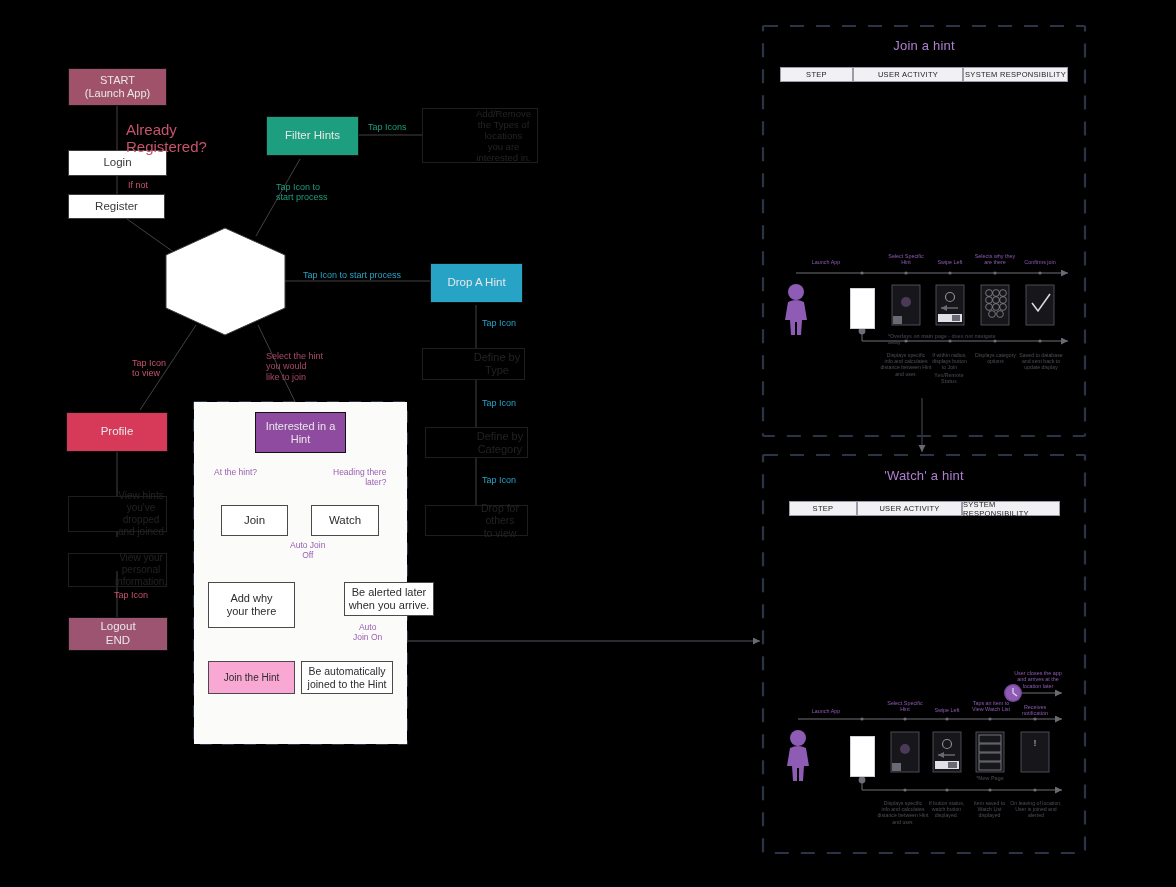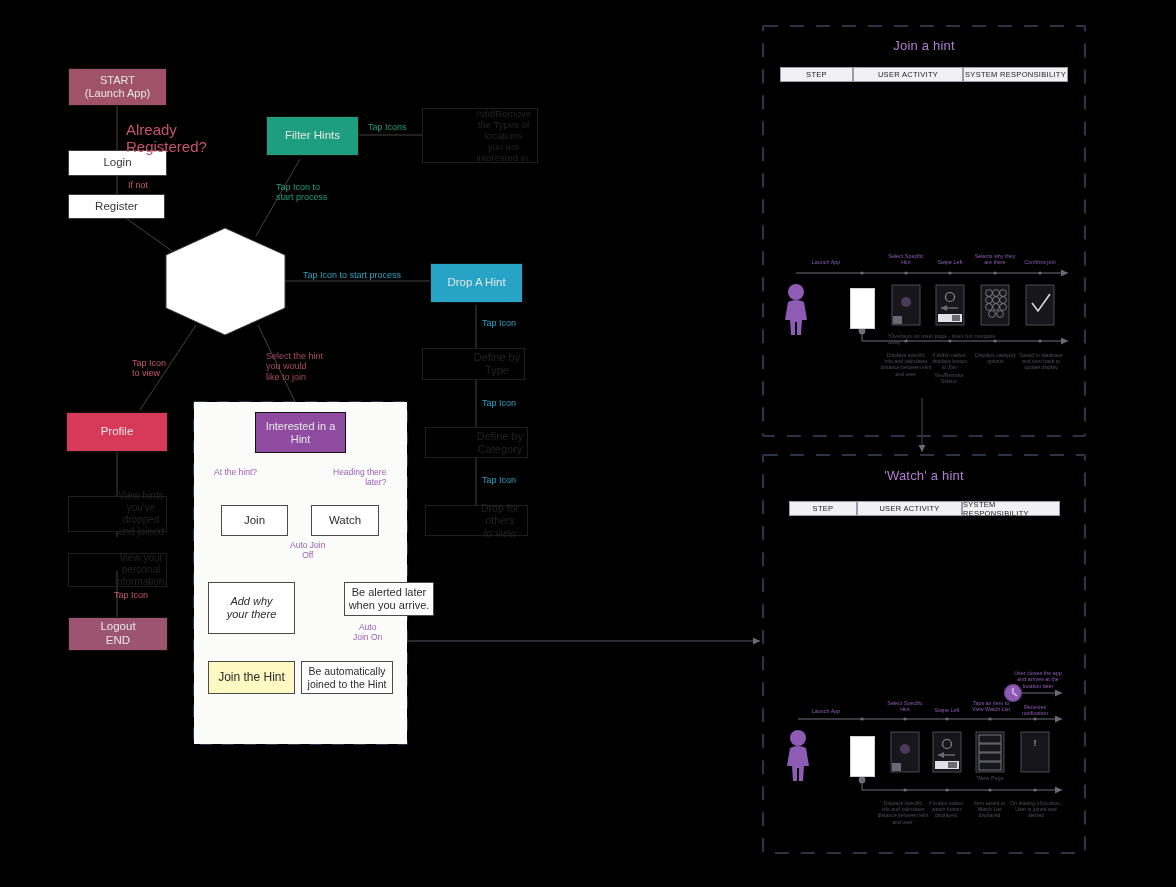--- a/index.html
+++ b/index.html
@@ -282,27 +282,27 @@
 
   <div style="position:absolute;left:194px;top:402px;width:213px;height:342px;background:#fbfbf9;"></div>
 
   <div class="node filled" style="left:255px;top:412px;width:91px;height:41px;background:#8e4ba0;font-size:11px;">Interested in a
 Hint</div>
 
   <div class="node" style="left:221px;top:505px;width:67px;height:31px;background:#fff;color:#2c2c2c;border:1px solid #4a4a4a;font-size:11.5px;">Join</div>
 
   <div class="node" style="left:311px;top:505px;width:68px;height:31px;background:#fff;color:#2c2c2c;border:1px solid #4a4a4a;font-size:11.5px;">Watch</div>
 
-  <div class="node" style="left:208px;top:582px;width:87px;height:52px;background:#fff;color:#2c2c2c;border:1px solid #4a4a4a;font-size:11px;font-style:italic;">Add why
+  <div class="node" style="left:208px;top:582px;width:87px;height:46px;background:#fff;color:#2c2c2c;border:1px solid #4a4a4a;font-size:11px;">Add why
 your there</div>
 
   <div class="node" style="left:301px;top:582px;width:90px;height:34px;background:#fff;color:#2c2c2c;border:1px solid #4a4a4a;font-size:11px;margin-left:43px;">Be alerted later
 when you arrive.</div>
 
-  <div class="node" style="left:208px;top:661px;width:87px;height:33px;background:#fef9c3;color:#2c2c2c;border:1px solid #4a4a4a;font-size:12px;">Join the Hint</div>
+  <div class="node" style="left:208px;top:661px;width:87px;height:33px;background:#f9a8d4;color:#2c2c2c;border:1px solid #4a4a4a;font-size:10px;">Join the Hint</div>
 
   <div class="node" style="left:301px;top:661px;width:92px;height:33px;background:#fff;color:#2c2c2c;border:1px solid #4a4a4a;font-size:10.5px;">Be automatically
 joined to the Hint</div>
 
   <div class="edgelabel" style="left:126px;top:121px;font-size:15px;color:#c8536d;">Already
 Registered?</div>
   <div class="edgelabel" style="left:128px;top:180px;font-size:9px;color:#c8536d;">If not</div>
   <div class="edgelabel" style="left:368px;top:122px;font-size:9px;color:#1d9e7e;">Tap Icons</div>
   <div class="edgelabel" style="left:276px;top:182px;font-size:9px;color:#1d9e7e;">Tap Icon to
 start process</div>

